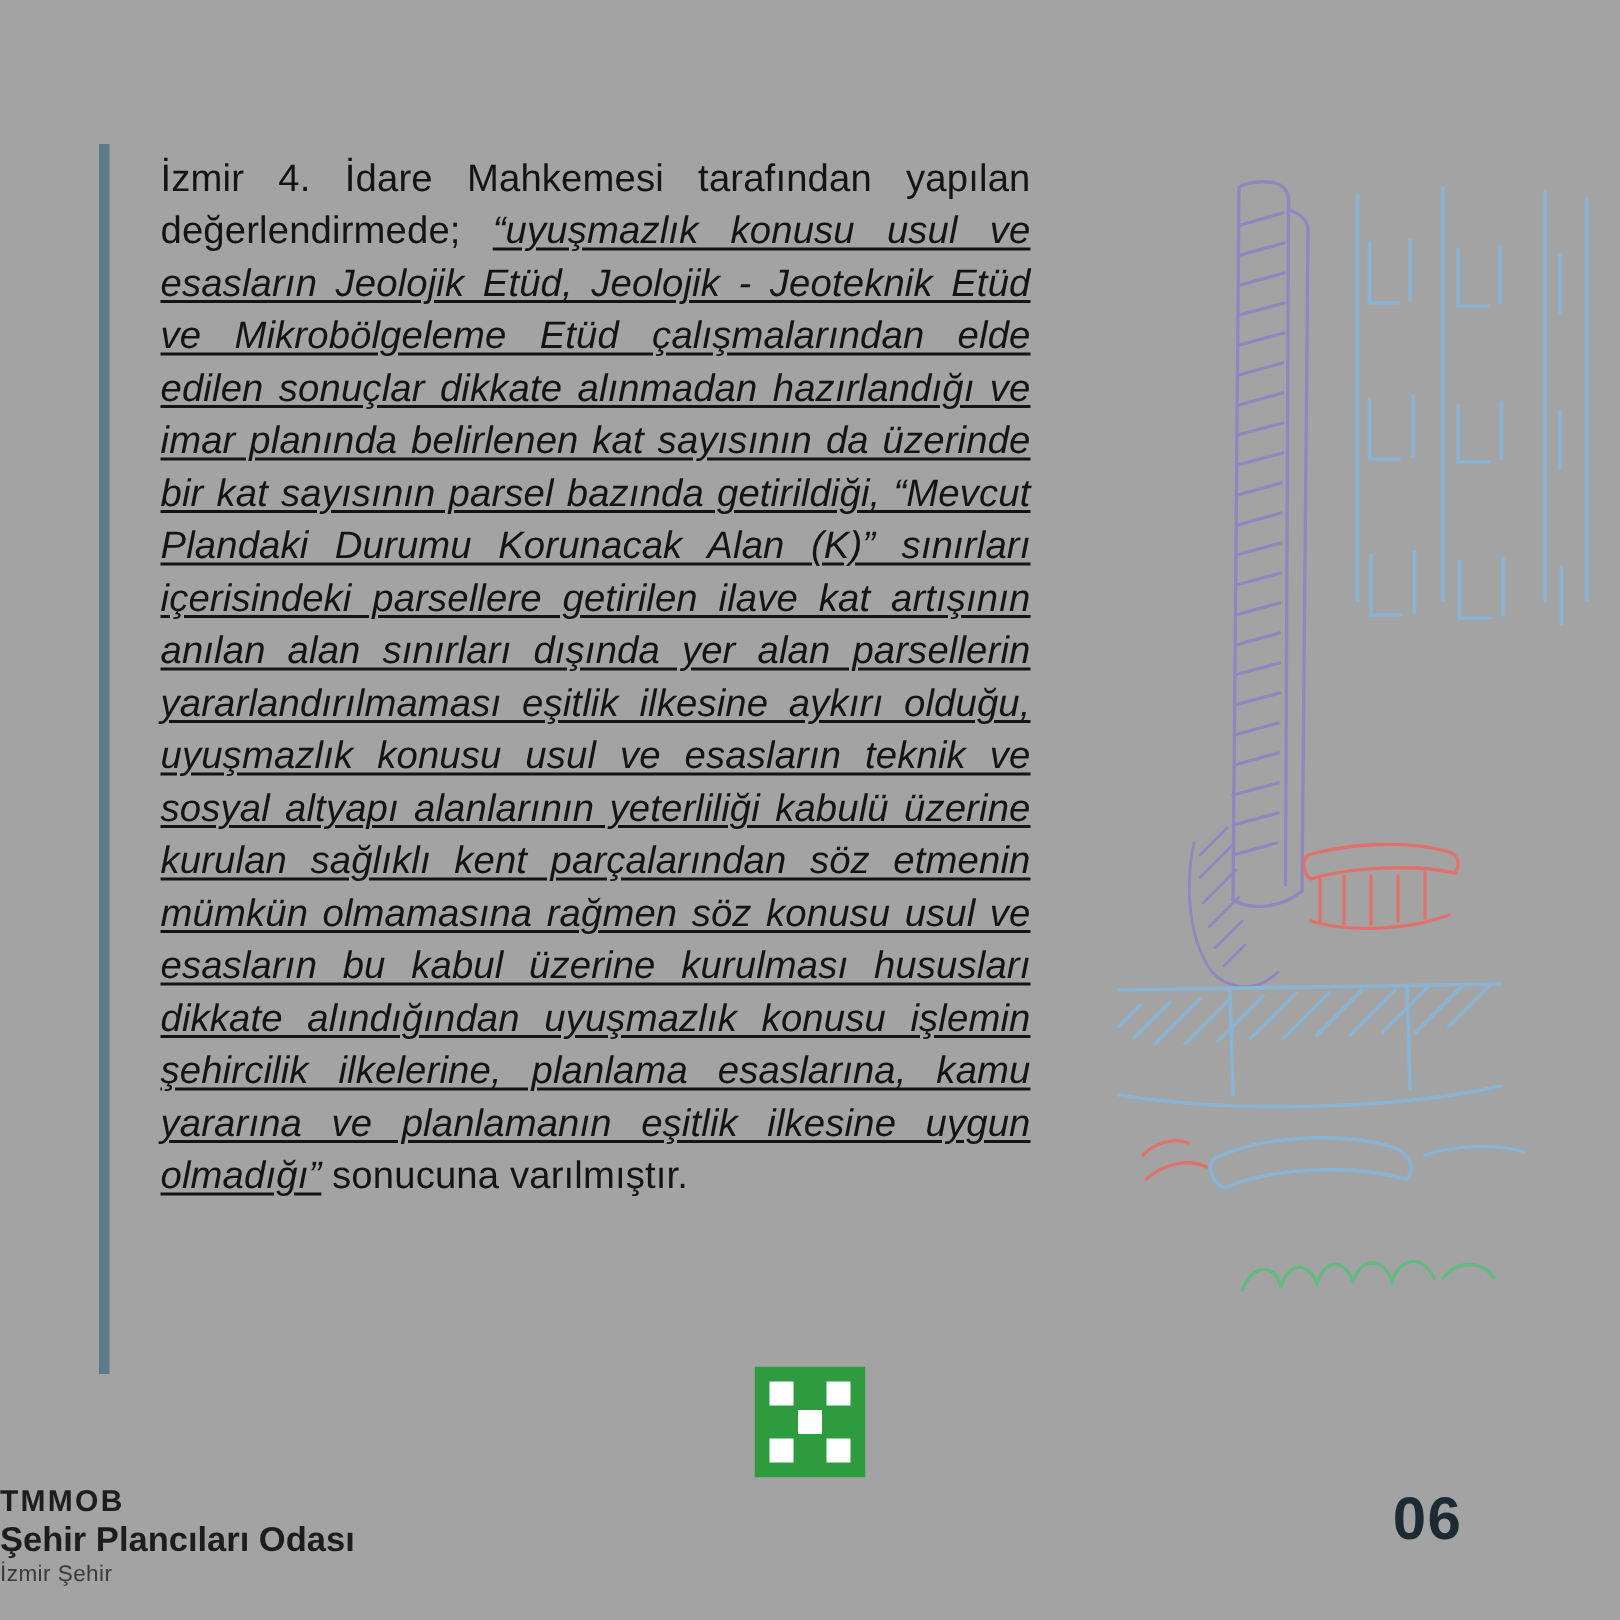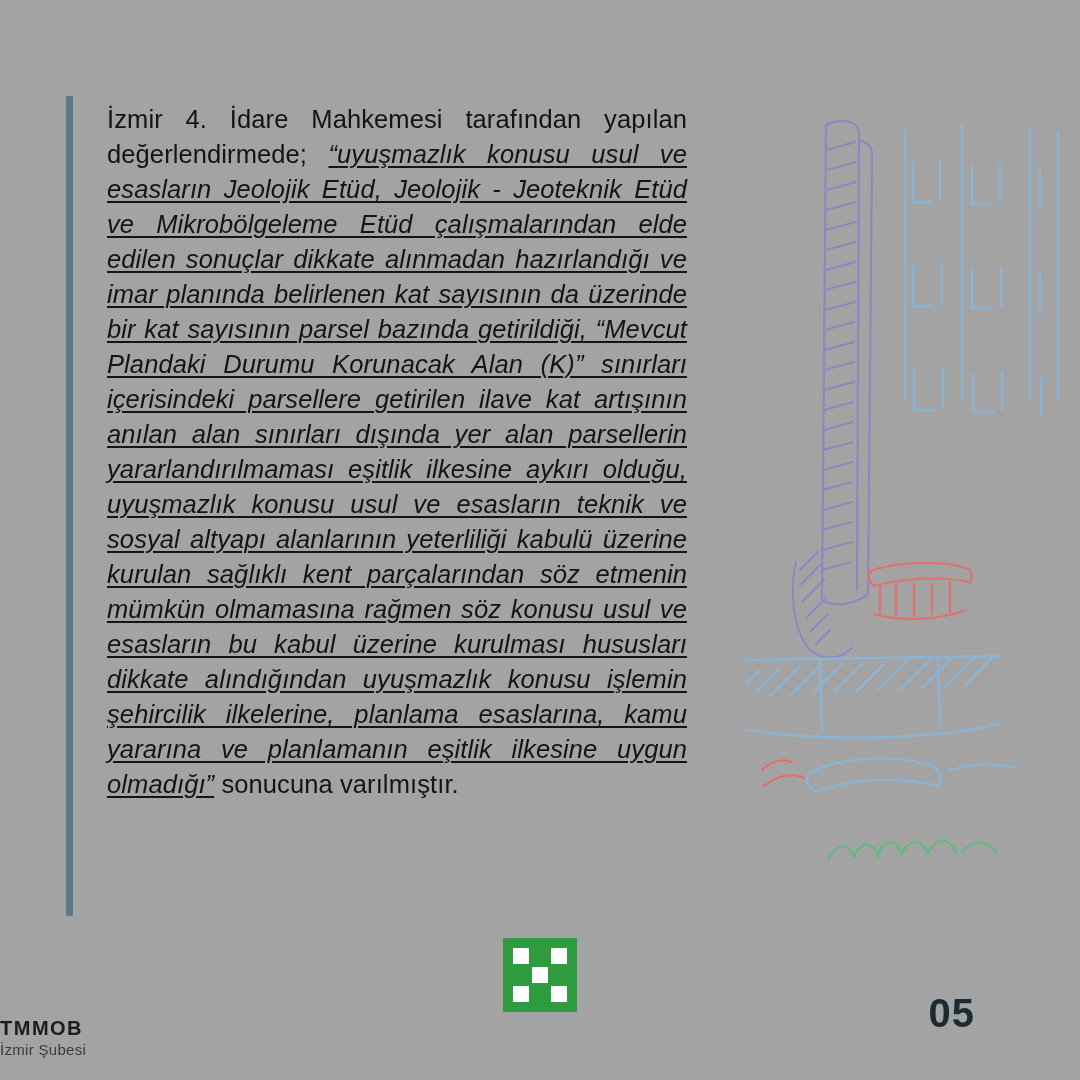--- a/index.html
+++ b/index.html
@@ -255,18 +255,19 @@
       <svg width="74" height="74" viewBox="0 0 74 74" xmlns="http://www.w3.org/2000/svg">
         <rect x="0" y="0" width="74" height="74" fill="#2e9b3f"></rect>
         <rect x="10" y="10" width="16" height="16" fill="#ffffff"></rect>
         <rect x="48" y="10" width="16" height="16" fill="#ffffff"></rect>
         <rect x="29" y="29" width="16" height="16" fill="#ffffff"></rect>
         <rect x="10" y="48" width="16" height="16" fill="#ffffff"></rect>
         <rect x="48" y="48" width="16" height="16" fill="#ffffff"></rect>
       </svg>
     </div>
     <div class="logo-org">TMMOB</div>
-    <div class="logo-sub">İzmir Şubesi</div>
+    <div class="logo-name">Şehir Plancıları Odası</div>
+    <div class="logo-sub">İzmir Şehir</div>
   </div>
 
-  <div class="page-number">05</div>
+  <div class="page-number">06</div>
 
 </div>
 
 </body></html>

